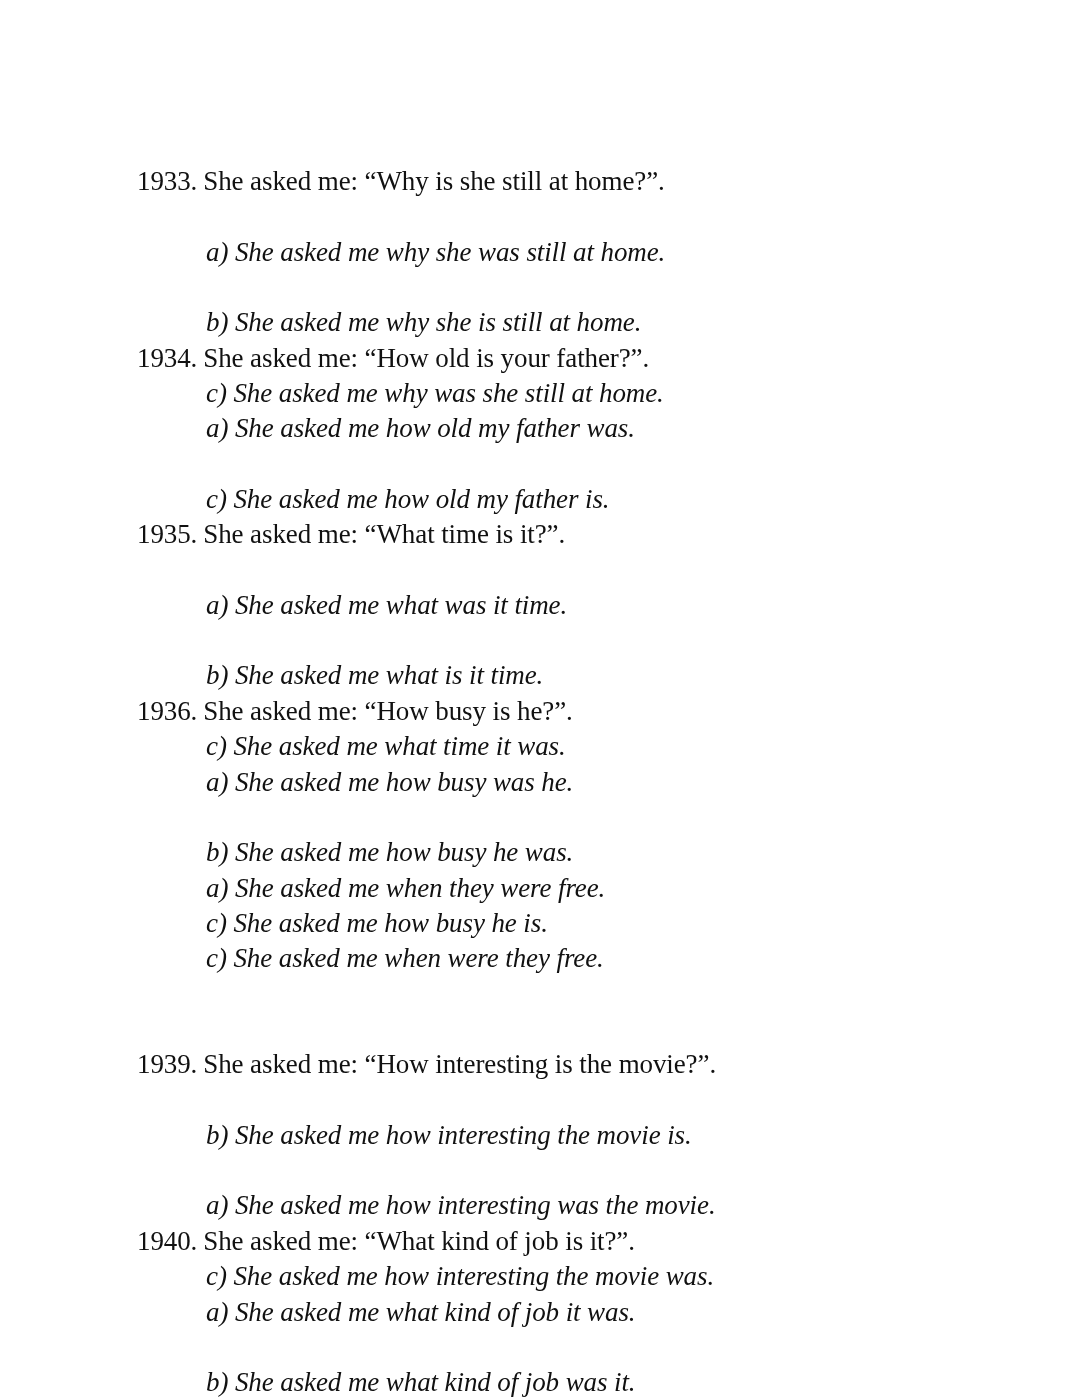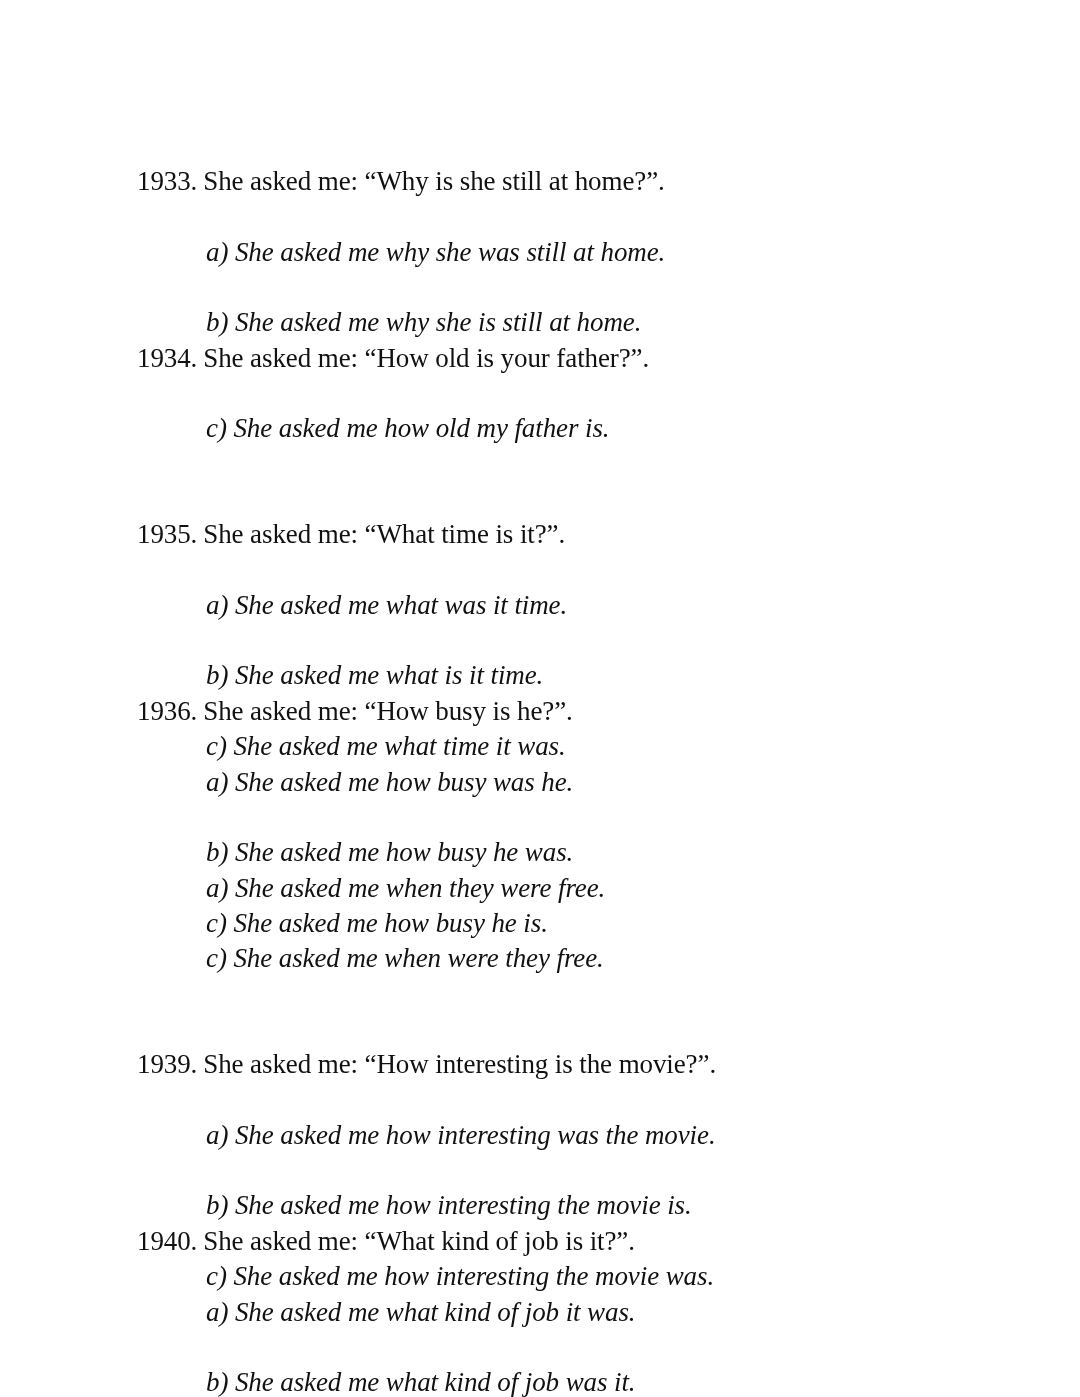--- a/index.html
+++ b/index.html
@@ -41,24 +41,26 @@
   </style>
 </head>
 <body>
 
 <div class="page">
 
   <div class="question">
     <div class="q-line"><span class="q-num">1933.</span><span>She asked me: “Why is she still at home?”.</span></div>
     <div class="opt-line">a) She asked me why she was still at home.</div>
     <div class="opt-line">b) She asked me why she is still at home.</div>
+    <div class="opt-line">c) She asked me why was she still at home.</div>
   </div>
 
   <div class="question">
     <div class="q-line"><span class="q-num">1934.</span><span>She asked me: “How old is your father?”.</span></div>
+    <div class="opt-line">a) She asked me how old my father was.</div>
     <div class="opt-line">c) She asked me how old my father is.</div>
   </div>
 
   <div class="question">
     <div class="q-line"><span class="q-num">1935.</span><span>She asked me: “What time is it?”.</span></div>
     <div class="opt-line">a) She asked me what was it time.</div>
     <div class="opt-line">b) She asked me what is it time.</div>
     <div class="opt-line">c) She asked me what time it was.</div>
   </div>
 
@@ -70,22 +72,22 @@
   </div>
 
 
   <div class="question">
     <div class="opt-line">a) She asked me when they were free.</div>
     <div class="opt-line">c) She asked me when were they free.</div>
   </div>
 
   <div class="question">
     <div class="q-line"><span class="q-num">1939.</span><span>She asked me: “How interesting is the movie?”.</span></div>
+    <div class="opt-line">b) She asked me how interesting the movie is.</div>
     <div class="opt-line">a) She asked me how interesting was the movie.</div>
-    <div class="opt-line">b) She asked me how interesting the movie is.</div>
     <div class="opt-line">c) She asked me how interesting the movie was.</div>
   </div>
 
   <div class="question">
     <div class="q-line"><span class="q-num">1940.</span><span>She asked me: “What kind of job is it?”.</span></div>
     <div class="opt-line">a) She asked me what kind of job it was.</div>
     <div class="opt-line">b) She asked me what kind of job was it.</div>
     <div class="opt-line">c) She asked me what kind of job it is.</div>
   </div>
 

